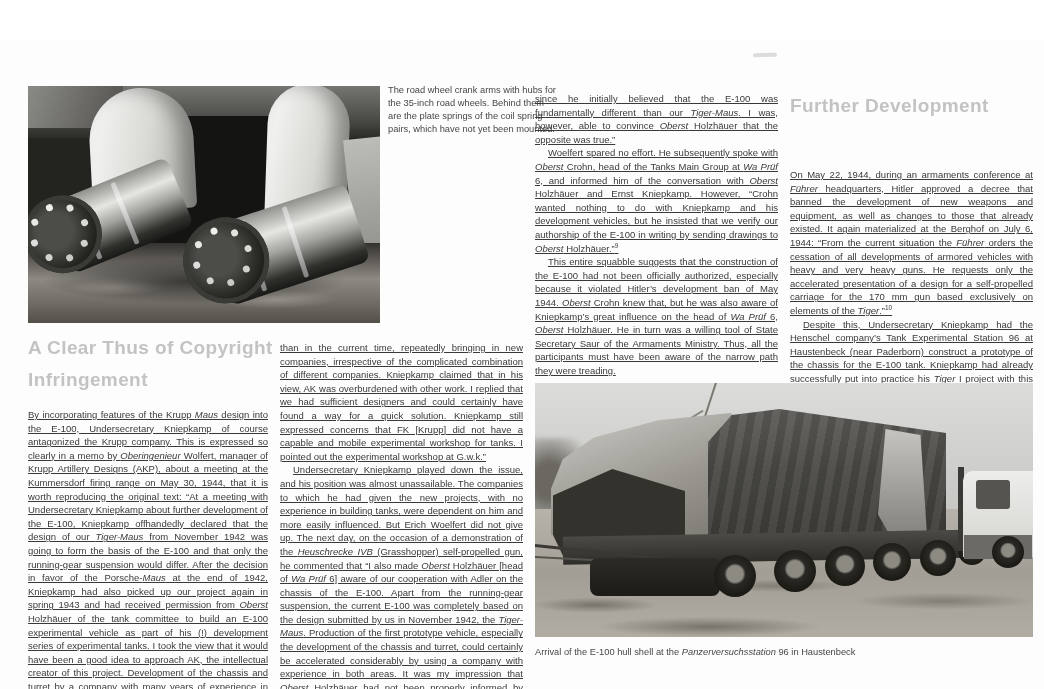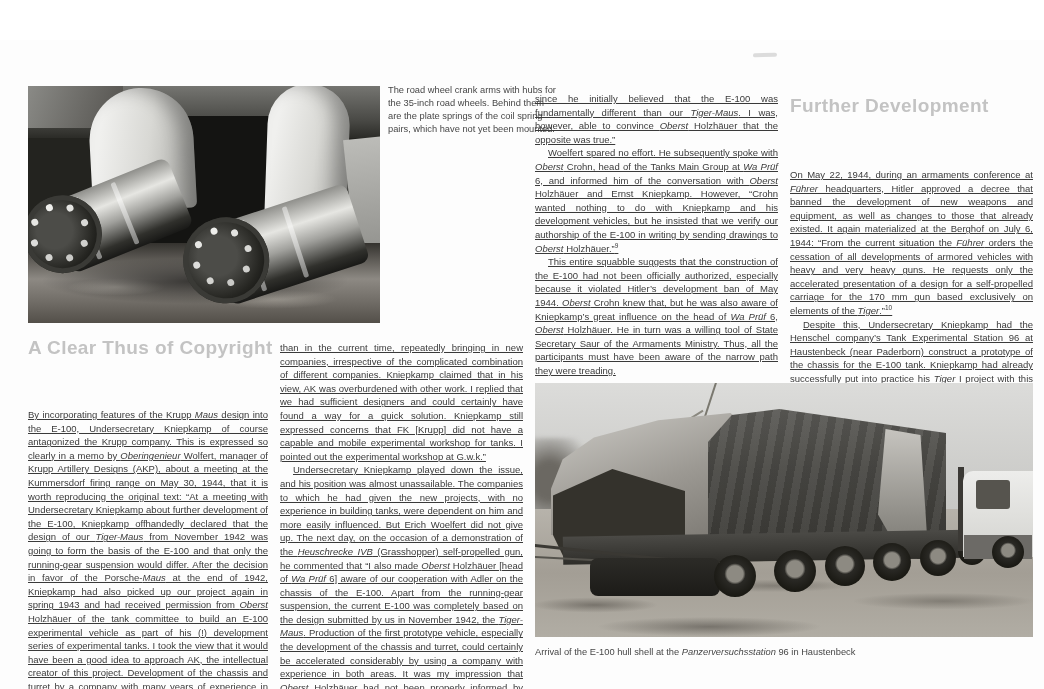--- a/index.html
+++ b/index.html
@@ -121,20 +121,21 @@
       <div class="cyl-cap">
         <div class="bolts" style="left:37px;top:8px"></div>
       </div>
     </div>
   </div>
 
   <div class="caption" style="left:388px;top:44px;width:168px">The road wheel crank arms with hubs for the 35-inch road wheels. Behind them are the plate springs of the coil spring pairs, which have not yet been mounted.</div>
 
   <div class="heading" style="left:28px;top:292px">
     <div>A Clear Thus of Copyright</div>
+    <div>Infringement</div>
   </div>
 
   <div class="body-col" style="left:28px;top:368px;width:240px">
     <p class="cont">By incorporating features of the Krupp <i>Maus</i> design into the E-100, Undersecretary Kniepkamp of course antagonized the Krupp company. This is expressed so clearly in a memo by <i>Oberingenieur</i> Wolfert, manager of Krupp Artillery Designs (AKP), about a meeting at the Kummersdorf firing range on May 30, 1944, that it is worth reproducing the original text: “At a meeting with Undersecretary Kniepkamp about further development of the E-100, Kniepkamp offhandedly declared that the design of our <i>Tiger-Maus</i> from November 1942 was going to form the basis of the E-100 and that only the running-gear suspension would differ. After the decision in favor of the Porsche-<i>Maus</i> at the end of 1942, Kniepkamp had also picked up our project again in spring 1943 and had received permission from <i>Oberst</i> Holzhäuer of the tank committee to build an E-100 experimental vehicle as part of his (!) development series of experimental tanks. I took the view that it would have been a good idea to approach AK, the intellectual creator of this project. Development of the chassis and turret by a company with many years of experience in both fields would certainly have been more advantageous</p>
   </div>
 
   <div class="body-col" style="left:280px;top:301px;width:243px">
     <p>than in the current time, repeatedly bringing in new companies, irrespective of the complicated combination of different companies. Kniepkamp claimed that in his view, AK was overburdened with other work. I replied that we had sufficient designers and could certainly have found a way for a quick solution. Kniepkamp still expressed concerns that FK [Krupp] did not have a capable and mobile experimental workshop for tanks. I pointed out the experimental workshop at G.w.k.”</p>
     <p class="indent cont">Undersecretary Kniepkamp played down the issue, and his position was almost unassailable. The companies to which he had given the new projects, with no experience in building tanks, were dependent on him and more easily influenced. But Erich Woelfert did not give up. The next day, on the occasion of a demonstration of the <i>Heuschrecke IVB</i> (Grasshopper) self-propelled gun, he commented that “I also made <i>Oberst</i> Holzhäuer [head of <i>Wa Prüf</i> 6] aware of our cooperation with Adler on the chassis of the E-100. Apart from the running-gear suspension, the current E-100 was completely based on the design submitted by us in November 1942, the <i>Tiger-Maus</i>. Production of the first prototype vehicle, especially the development of the chassis and turret, could certainly be accelerated considerably by using a company with experience in both areas. It was my impression that <i>Oberst</i> Holzhäuer had not been properly informed by Kniepkamp,</p>
   </div>

